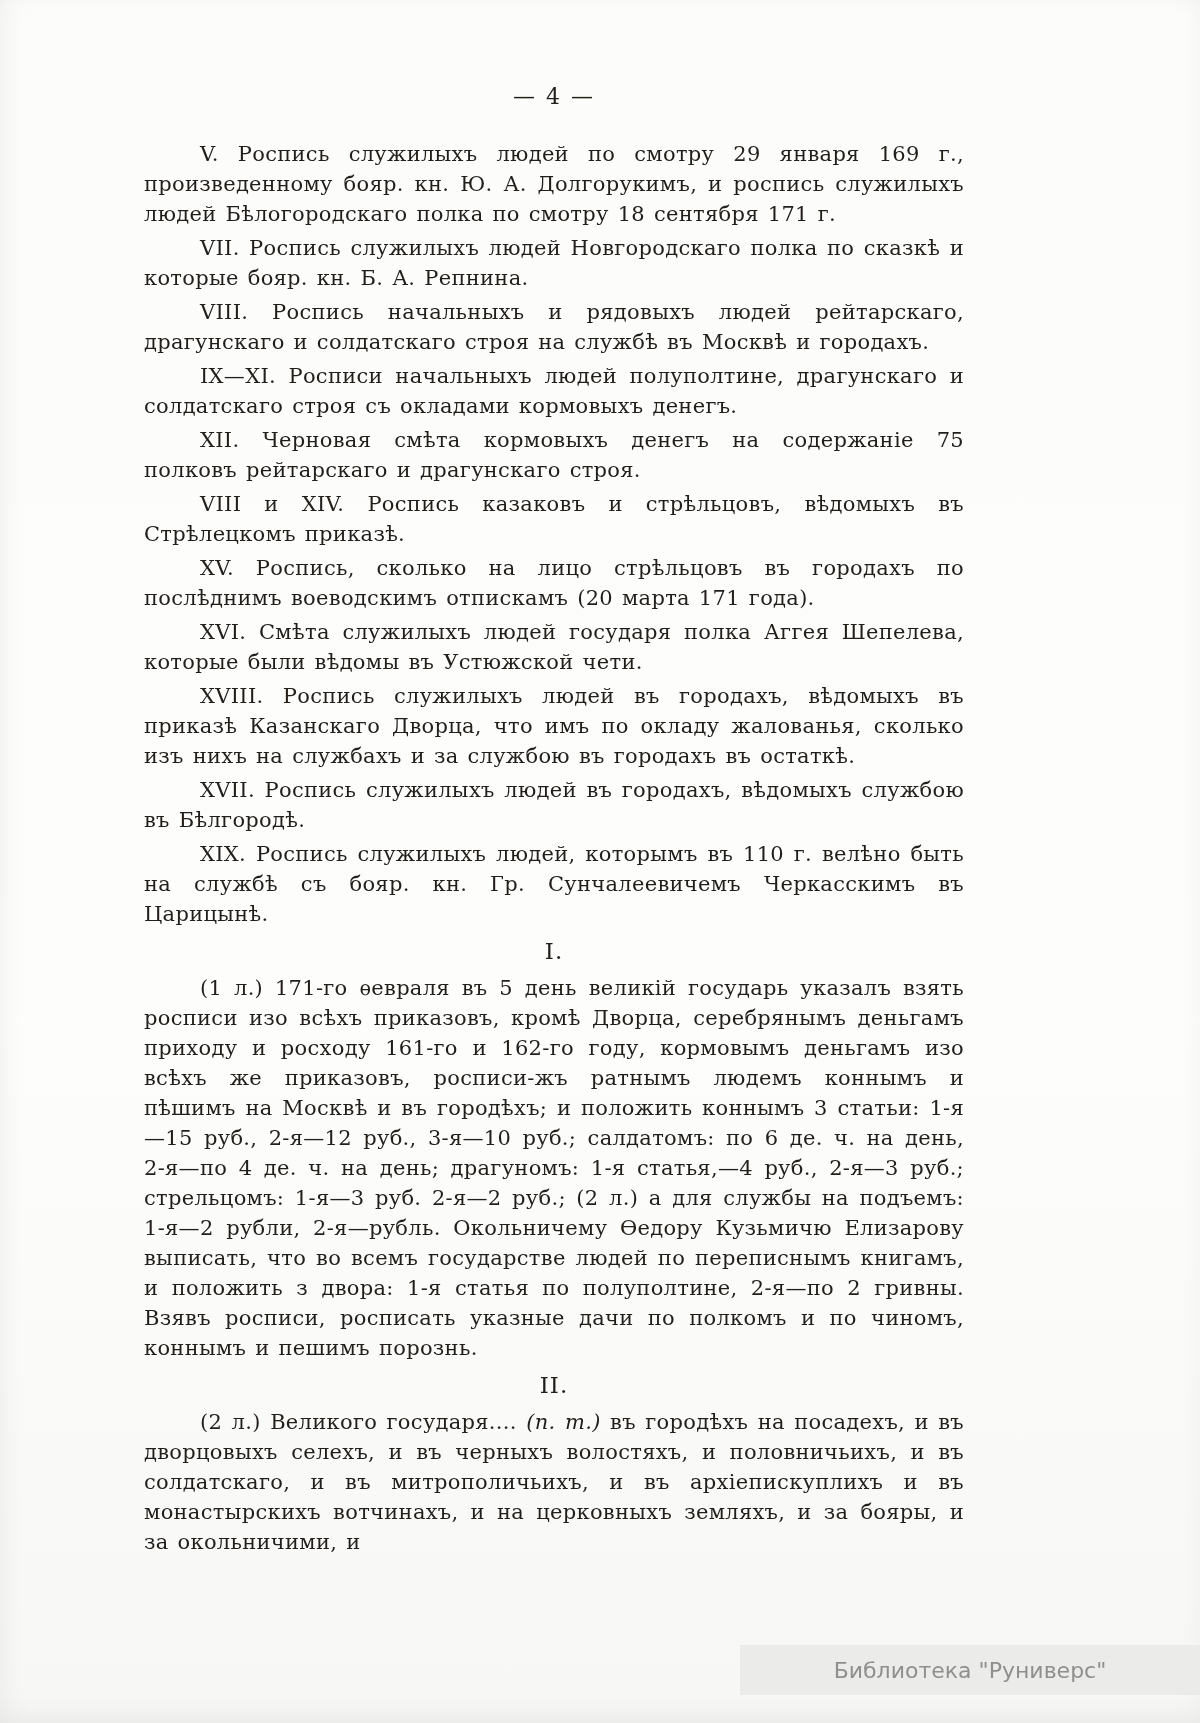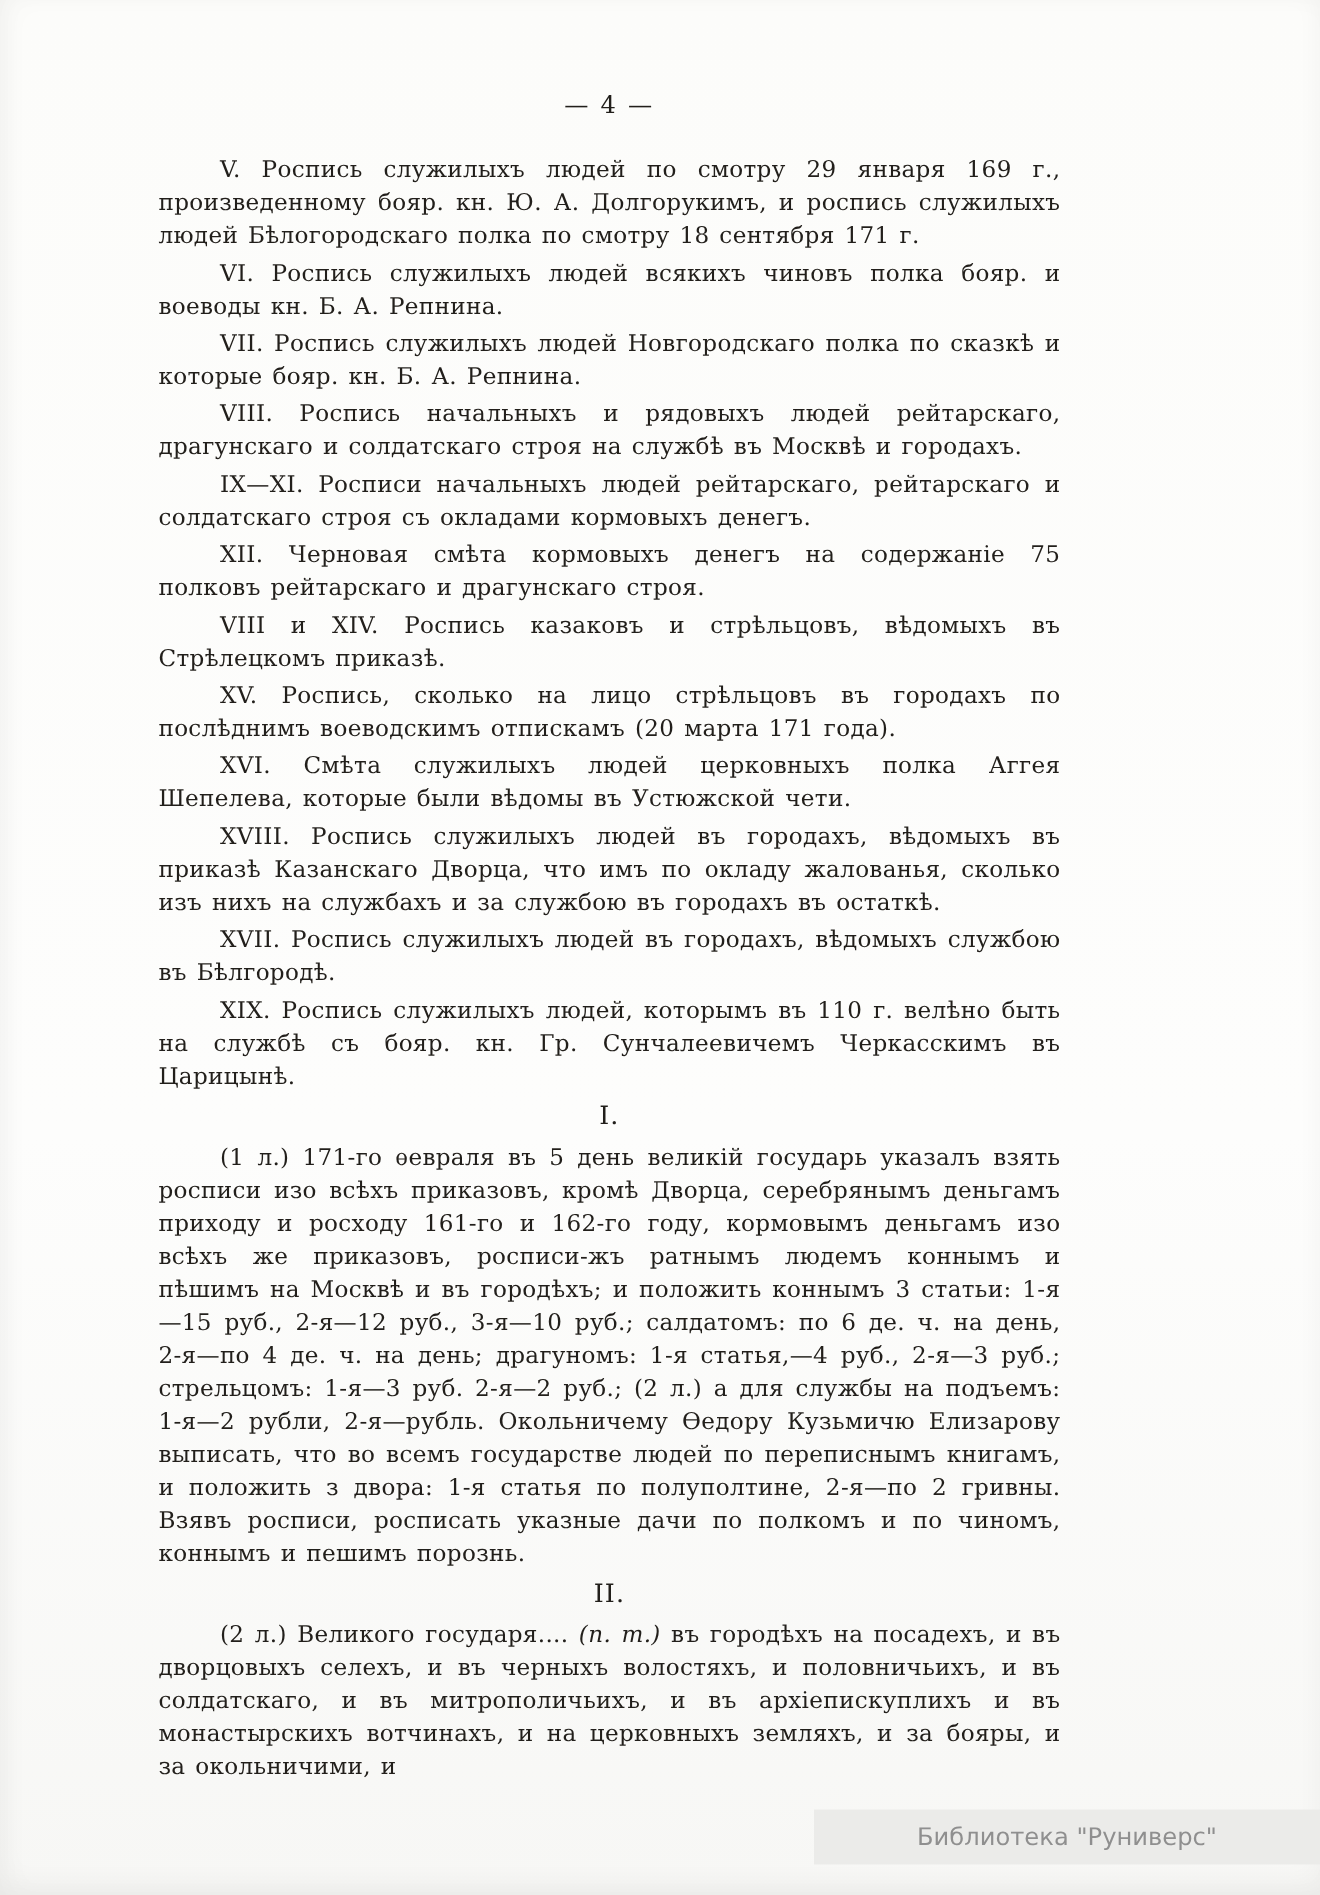--- a/index.html
+++ b/index.html
@@ -63,28 +63,27 @@
   .italic { font-style: italic; }
 </style>
 </head>
 <body>
 
 <div class="page">
   <div class="text-column">
     <div class="page-number">— 4 —</div>
 
     <p class="para">V. Роспись служилыхъ людей по смотру 29 января 169 г., произведенному бояр. кн. Ю. А. Долгорукимъ, и роспись служилыхъ людей Бѣлогородскаго полка по смотру 18 сентября 171 г.</p>
-    <p class="para">VI. Роспись служилыхъ людей всякихъ чиновъ полка бояр. и воеводы кн. Б. А. Репнина.</p>
     <p class="para">VII. Роспись служилыхъ людей Новгородскаго полка по сказкѣ и которые бояр. кн. Б. А. Репнина.</p>
     <p class="para">VIII. Роспись начальныхъ и рядовыхъ людей рейтарскаго, драгунскаго и солдатскаго строя на службѣ въ Москвѣ и городахъ.</p>
-    <p class="para">IX—XI. Росписи начальныхъ людей рейтарскаго, рейтарскаго и солдатскаго строя съ окладами кормовыхъ денегъ.</p>
+    <p class="para">IX—XI. Росписи начальныхъ людей полуполтине, драгунскаго и солдатскаго строя съ окладами кормовыхъ денегъ.</p>
     <p class="para">XII. Черновая смѣта кормовыхъ денегъ на содержаніе 75 полковъ рейтарскаго и драгунскаго строя.</p>
     <p class="para">VIII и XIV. Роспись казаковъ и стрѣльцовъ, вѣдомыхъ въ Стрѣлецкомъ приказѣ.</p>
     <p class="para">XV. Роспись, сколько на лицо стрѣльцовъ въ городахъ по послѣднимъ воеводскимъ отпискамъ (20 марта 171 года).</p>
-    <p class="para">XVI. Смѣта служилыхъ людей церковныхъ полка Аггея Шепелева, которые были вѣдомы въ Устюжской чети.</p>
+    <p class="para">XVI. Смѣта служилыхъ людей государя полка Аггея Шепелева, которые были вѣдомы въ Устюжской чети.</p>
     <p class="para">XVIII. Роспись служилыхъ людей въ городахъ, вѣдомыхъ въ приказѣ Казанскаго Дворца, что имъ по окладу жалованья, сколько изъ нихъ на службахъ и за службою въ городахъ въ остаткѣ.</p>
     <p class="para">XVII. Роспись служилыхъ людей въ городахъ, вѣдомыхъ службою въ Бѣлгородѣ.</p>
     <p class="para">XIX. Роспись служилыхъ людей, которымъ въ 110 г. велѣно быть на службѣ съ бояр. кн. Гр. Сунчалеевичемъ Черкасскимъ въ Царицынѣ.</p>
 
     <p class="para section-heading">I.</p>
     <p class="para">(1 л.) 171-го ѳевраля въ 5 день великій государь указалъ взять росписи изо всѣхъ приказовъ, кромѣ Дворца, серебрянымъ деньгамъ приходу и росходу 161-го и 162-го году, кормовымъ деньгамъ изо всѣхъ же приказовъ, росписи-жъ ратнымъ людемъ коннымъ и пѣшимъ на Москвѣ и въ городѣхъ; и положить коннымъ 3 статьи: 1-я—15 руб., 2-я—12 руб., 3-я—10 руб.; салдатомъ: по 6 де. ч. на день, 2-я—по 4 де. ч. на день; драгуномъ: 1-я статья,—4 руб., 2-я—3 руб.; стрельцомъ: 1-я—3 руб. 2-я—2 руб.; (2 л.) а для службы на подъемъ: 1-я—2 рубли, 2-я—рубль. Окольничему Ѳедору Кузьмичю Елизарову выписать, что во всемъ государстве людей по переписнымъ книгамъ, и положить з двора: 1-я статья по полуполтине, 2-я—по 2 гривны. Взявъ росписи, росписать указные дачи по полкомъ и по чиномъ, коннымъ и пешимъ порознь.</p>
 
     <p class="para section-heading">II.</p>
     <p class="para"><span>(2 л.) Великого государя.... </span><span class="italic">(п. т.)</span><span> въ городѣхъ на посадехъ, и въ дворцовыхъ селехъ, и въ черныхъ волостяхъ, и половничьихъ, и въ солдатскаго, и въ митрополичьихъ, и въ архіепискуплихъ и въ монастырскихъ вотчинахъ, и на церковныхъ земляхъ, и за бояры, и за окольничими, и</span></p>
   </div>

